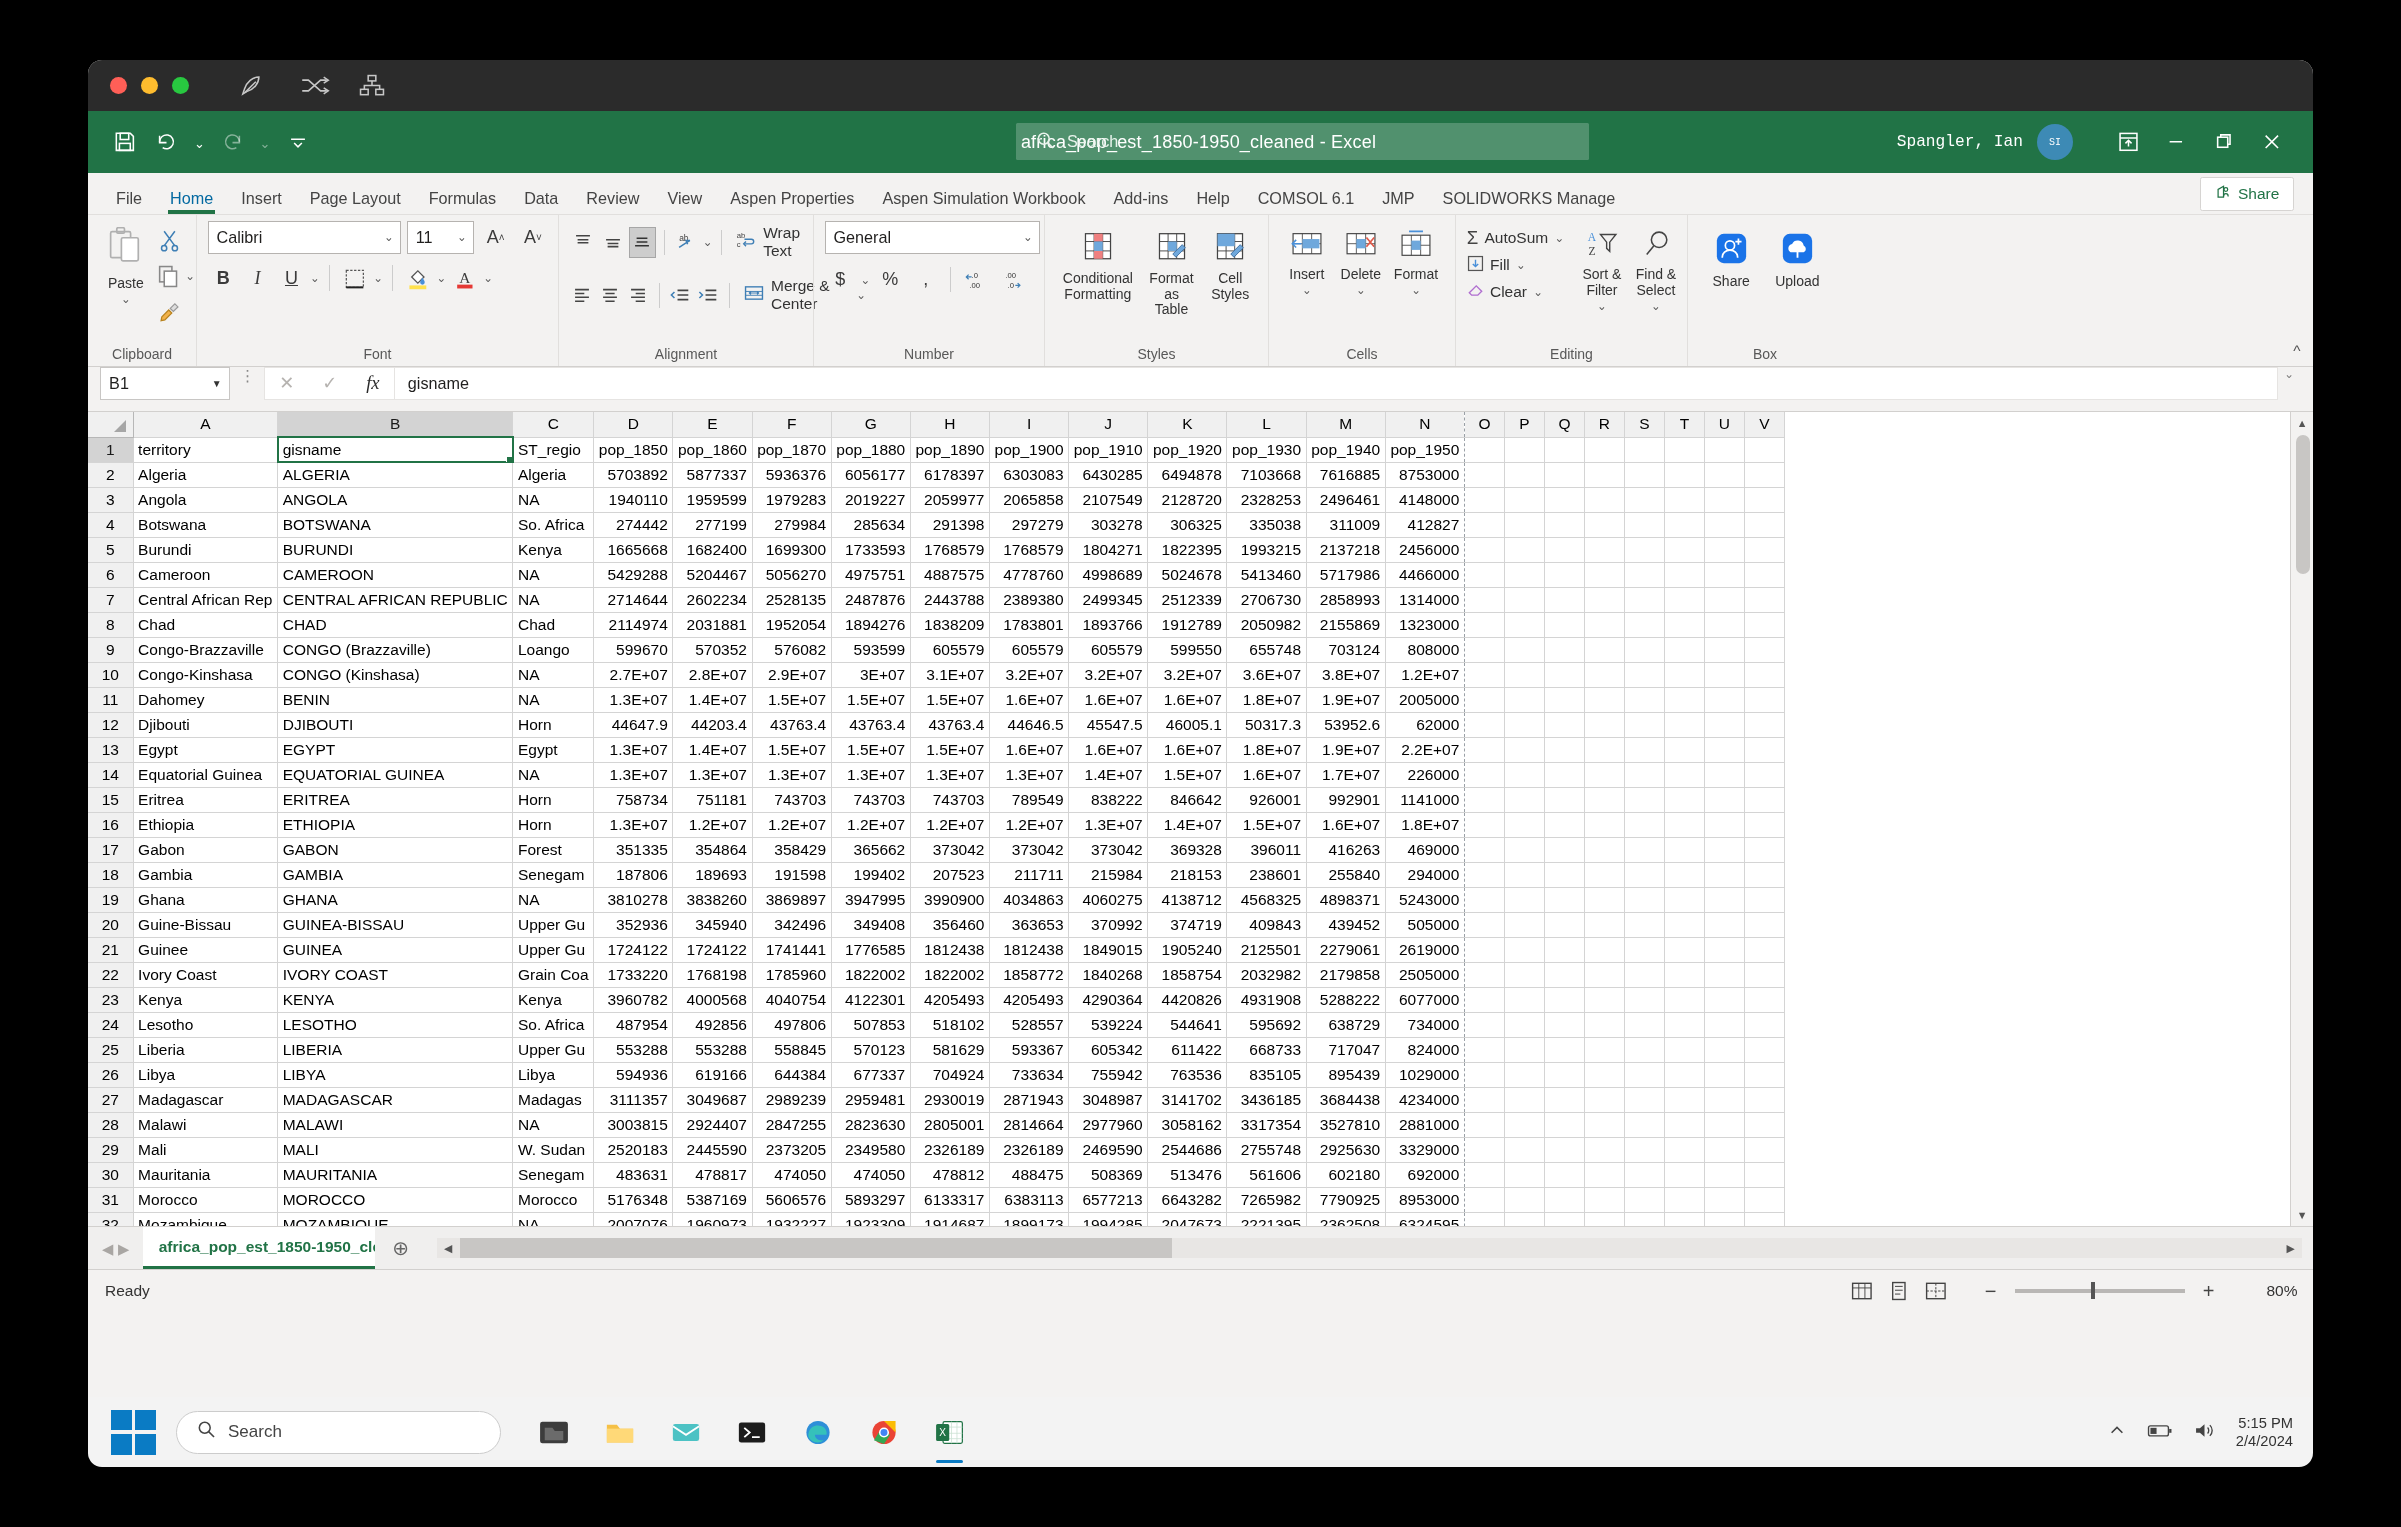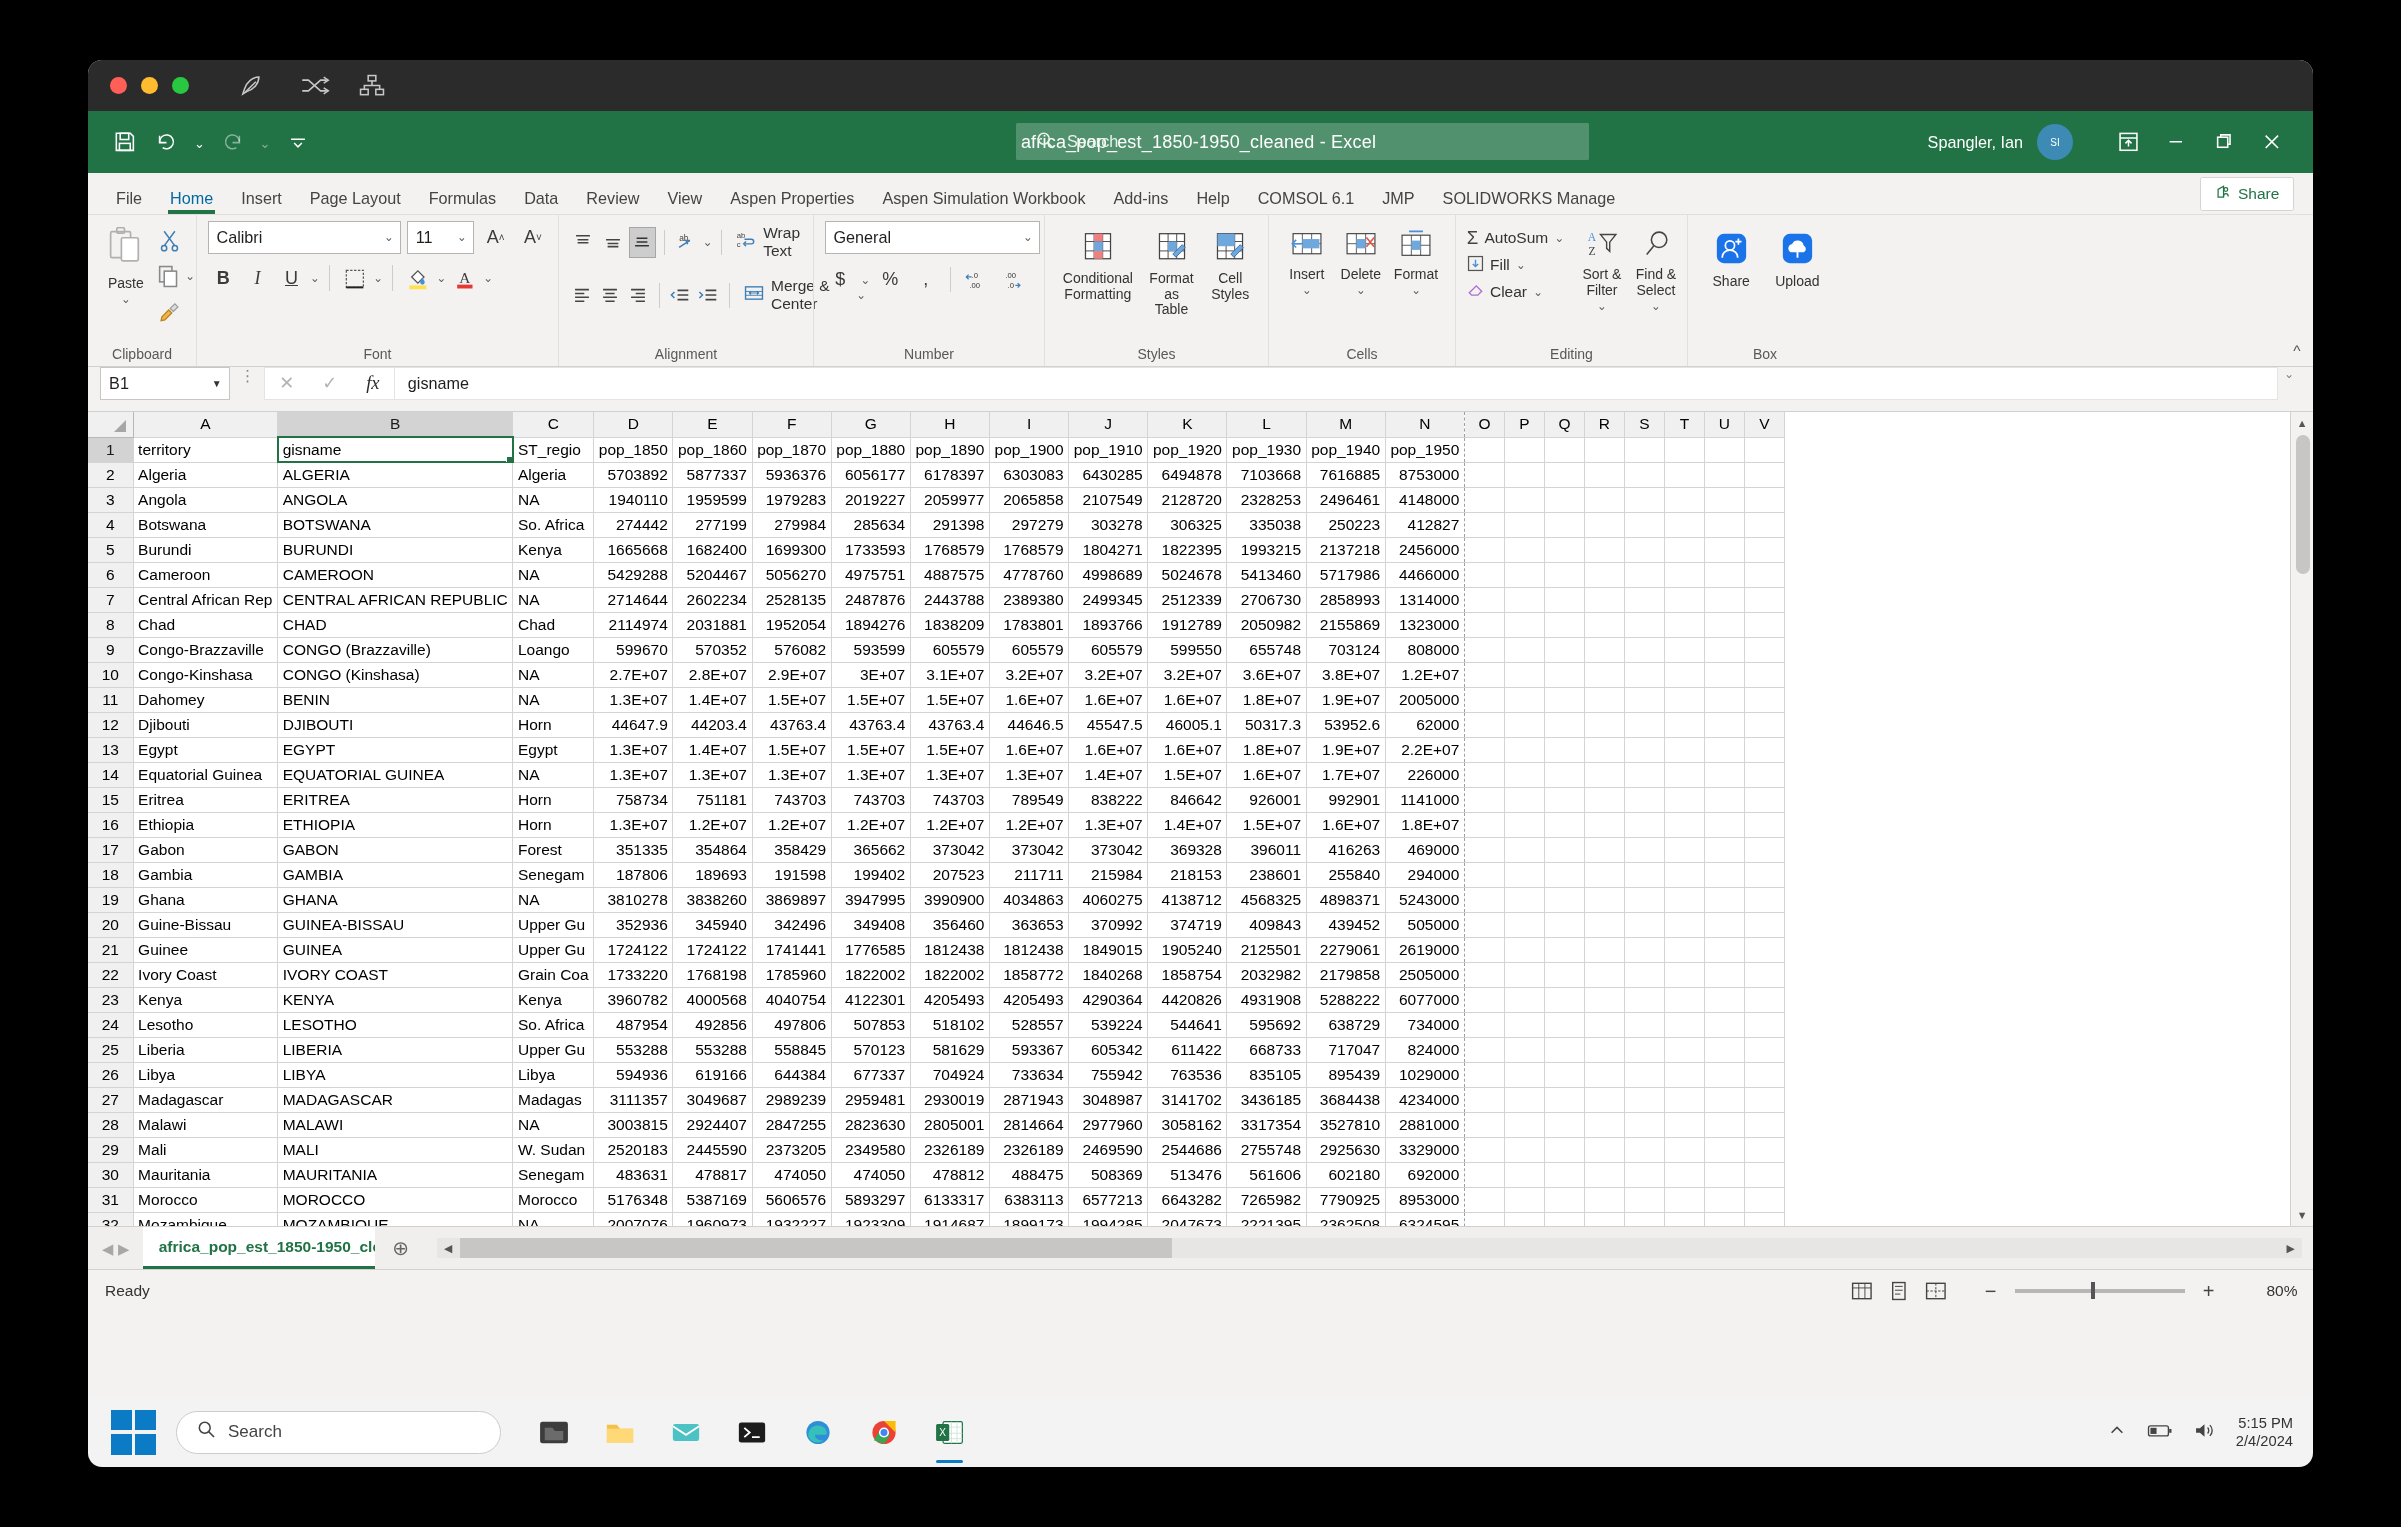--- a/index.html
+++ b/index.html
@@ -49,21 +49,21 @@
   .xl-search {
     position: absolute; left: 928px; top: 12.4px;
     width: 573px; height: 37px;
     background: rgba(255,255,255,.22);
     display: flex; align-items: center; gap: 12.4px;
     padding-left: 20px; font-size: 16.2px; color: #e9f3ec;
     border-radius: 1.5px;
   }
   .xl-right {
     position: absolute; right: 17px; top: 0; height: 62px;
-    display: flex; align-items: center; gap: 0;
+    display: flex; align-items: center; gap: 0; font-family: Liberation Mono, monospace;
   }
   .user-name { font-size: 16.2px; margin-right: 14px; }
   .avatar {
     width: 36px; height: 36px; border-radius: 50%;
     background: #3d8ab5; color: #fff; font-size: 10px;
     display: flex; align-items: center; justify-content: center;
     margin-right: 31px;
   }
   .wbtn { width: 48px; height: 48px; display: flex; align-items: center; justify-content: center; }
 
@@ -935,21 +935,21 @@
                 <td class="txt">So. Africa</td>
                 <td class="num">274442</td>
                 <td class="num">277199</td>
                 <td class="num">279984</td>
                 <td class="num">285634</td>
                 <td class="num">291398</td>
                 <td class="num">297279</td>
                 <td class="num">303278</td>
                 <td class="num">306325</td>
                 <td class="num">335038</td>
-                <td class="num">250223</td>
+                <td class="num">311009</td>
                 <td class="num pagebreak">412827</td>
                 <td class="blank"></td>
                 <td class="blank"></td>
                 <td class="blank"></td>
                 <td class="blank"></td>
                 <td class="blank"></td>
                 <td class="blank"></td>
                 <td class="blank"></td>
                 <td class="blank"></td>
               </tr>

